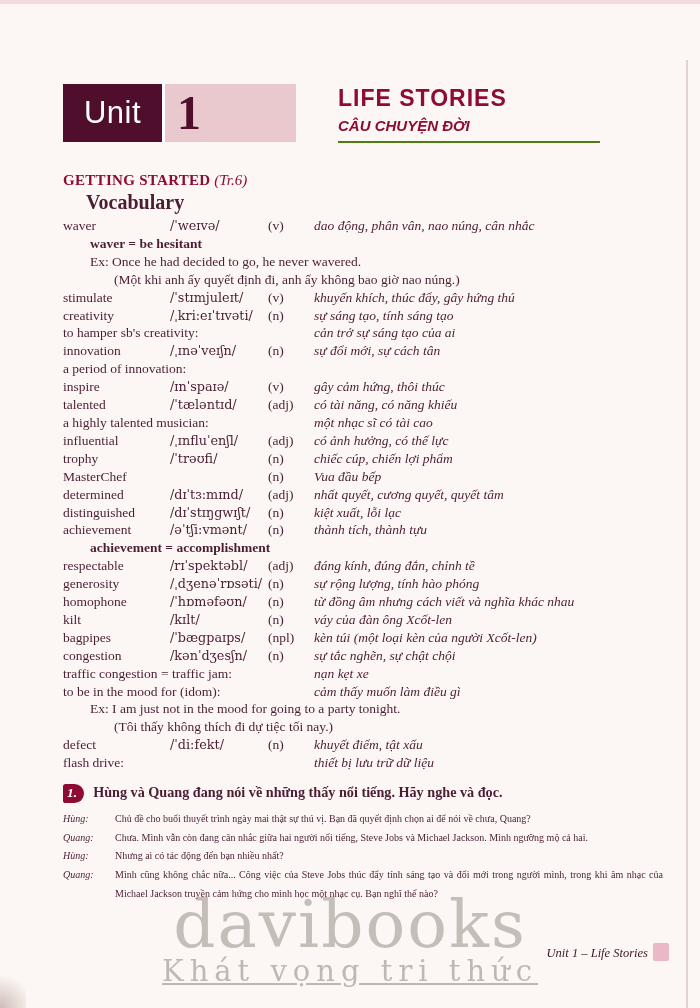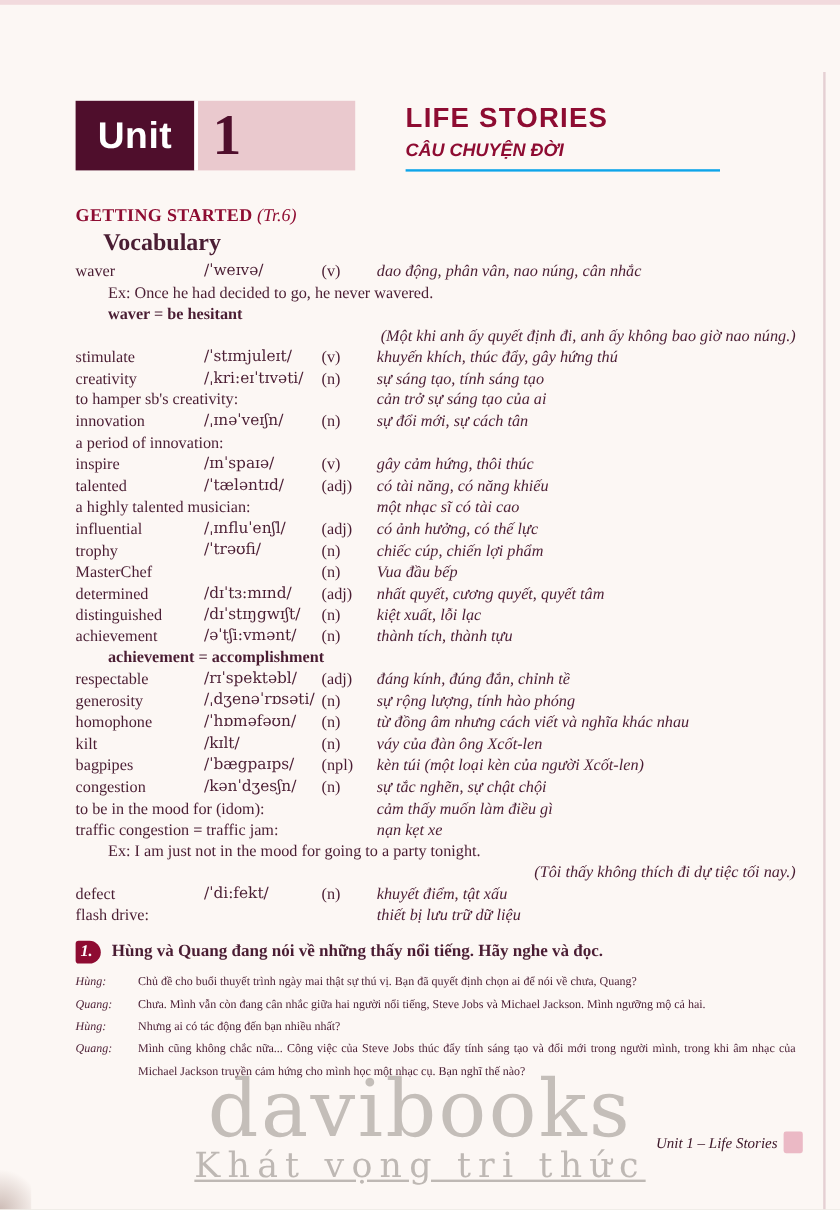--- a/index.html
+++ b/index.html
@@ -9,42 +9,42 @@
     font-family:"Liberation Serif","DejaVu Serif",serif;color:#4a1d33;
   }
   
   .edge-top{position:absolute;left:0;top:0;right:0;height:4px;background:#f2dadd;}
   .edge-right{position:absolute;right:12px;top:60px;bottom:0;width:2px;background:#dcbfc4;opacity:.7;}
   .edge-corner{position:absolute;left:0;bottom:0;width:26px;height:40px;background:radial-gradient(circle at 0 100%,#cdbcb6 0%,rgba(205,188,182,0) 70%);}
 
   
   .unit-header{position:absolute;left:63px;top:84px;display:flex;align-items:flex-start;}
   .unit-box{width:99px;height:58px;background:#4f0e2c;display:flex;align-items:center;justify-content:center;}
-  .unit-word{color:#ffffff;font-family:"Liberation Sans",sans-serif;font-weight:bold;font-size:31px;letter-spacing:.5px;}
+  .unit-word{color:#ffffff;font-family:"Liberation Sans",sans-serif;font-weight:normal;font-size:31px;letter-spacing:.5px;}
   .unit-num-panel{width:134px;height:58px;background:#eac9ce;border-left:3px solid #fff;display:flex;align-items:center;padding-left:12px;box-sizing:border-box;}
   .unit-num{font-size:48px;font-weight:bold;color:#4f0e2c;line-height:1;}
   .title-block{margin-left:42px;width:262px;padding-top:1px;}
   .page-title{color:#8e0c32;font-family:"Liberation Sans",sans-serif;font-weight:bold;font-size:23px;letter-spacing:1px;text-align:left;}
-  .page-subtitle{color:#8e0c32;font-family:"Liberation Sans",sans-serif;font-weight:bold;font-style:italic;font-size:15px;margin-top:5px;padding-bottom:7px;border-bottom:2px solid #0ea5e9;}
+  .page-subtitle{color:#8e0c32;font-family:"Liberation Sans",sans-serif;font-weight:bold;font-style:italic;font-size:15px;margin-top:5px;padding-bottom:7px;border-bottom:2px solid #4d7c0f;}
 
   
   .content{position:absolute;left:63px;top:172px;width:600px;}
   .gs-heading{font-size:15px;color:#8e0c32;margin-bottom:2px;}
   .gs-heading .gs{font-weight:bold;letter-spacing:.3px;}
   .gs-heading .tr{font-style:italic;font-weight:normal;}
   .vocab-label{font-weight:bold;font-size:20px;margin-bottom:3px;margin-left:23px;}
 
   .vocab{}
   .vrow{display:grid;grid-template-columns:107px 98px 46px 1fr;font-size:13.5px;line-height:17.9px;}
   .vrow .ipa{font-family:"DejaVu Serif",serif;font-size:12.8px;}
   .vrow .m{font-style:italic;}
   .vrow.phrase .w{grid-column:1/4;}
   .vrow.note .t{grid-column:1/-1;padding-left:27px;font-weight:bold;}
   .vrow.ex .t{grid-column:1/-1;padding-left:27px;}
-  .vrow.vi .t{grid-column:1/-1;padding-left:51px;font-style:italic;text-align:right;}
+  .vrow.vi .t{grid-column:1/-1;padding-left:51px;}
 
   .task-heading{margin-top:12px;display:flex;align-items:baseline;gap:9px;}
   .badge{background:#8e0c32;color:#fff;font-weight:bold;font-style:italic;font-size:13.5px;padding:1px 7px 2px 4px;border-radius:3px 11px 11px 3px;line-height:1.2;}
   .task-title{font-weight:bold;font-size:14.2px;color:#4a1d33;}
 
   .dialogue{margin-top:7px;}
   .drow{display:grid;grid-template-columns:52px 1fr;font-size:10px;line-height:18.6px;}
   .drow .speaker{font-style:italic;}
   .drow .dtext{text-align:justify;}
 
@@ -82,25 +82,25 @@
     </div>
     <div class="vocab-label">Vocabulary</div>
 
     <div class="vocab">
         <div class="vrow entry">
           <span class="w">waver</span>
           <span class="ipa">/ˈweɪvə/</span>
           <span class="pos">(v)</span>
           <span class="m">dao động, phân vân, nao núng, cân nhắc</span>
         </div>
+        <div class="vrow note">
+          <span class="t">waver = be hesitant</span>
+        </div>
         <div class="vrow ex">
           <span class="t">Ex: Once he had decided to go, he never wavered.</span>
-        </div>
-        <div class="vrow note">
-          <span class="t">waver = be hesitant</span>
         </div>
         <div class="vrow vi">
           <span class="t">(Một khi anh ấy quyết định đi, anh ấy không bao giờ nao núng.)</span>
         </div>
         <div class="vrow entry">
           <span class="w">stimulate</span>
           <span class="ipa">/ˈstɪmjuleɪt/</span>
           <span class="pos">(v)</span>
           <span class="m">khuyến khích, thúc đẩy, gây hứng thú</span>
         </div>
@@ -208,26 +208,26 @@
           <span class="pos">(npl)</span>
           <span class="m">kèn túi (một loại kèn của người Xcốt-len)</span>
         </div>
         <div class="vrow entry">
           <span class="w">congestion</span>
           <span class="ipa">/kənˈdʒesʃn/</span>
           <span class="pos">(n)</span>
           <span class="m">sự tắc nghẽn, sự chật chội</span>
         </div>
         <div class="vrow phrase">
+          <span class="w">traffic congestion = traffic jam:</span>
+          <span class="m">nạn kẹt xe</span>
+        </div>
+        <div class="vrow phrase">
           <span class="w">to be in the mood for (idom):</span>
           <span class="m">cảm thấy muốn làm điều gì</span>
-        </div>
-        <div class="vrow phrase">
-          <span class="w">traffic congestion = traffic jam:</span>
-          <span class="m">nạn kẹt xe</span>
         </div>
         <div class="vrow ex">
           <span class="t">Ex: I am just not in the mood for going to a party tonight.</span>
         </div>
         <div class="vrow vi">
           <span class="t">(Tôi thấy không thích đi dự tiệc tối nay.)</span>
         </div>
         <div class="vrow entry">
           <span class="w">defect</span>
           <span class="ipa">/ˈdi:fekt/</span>

